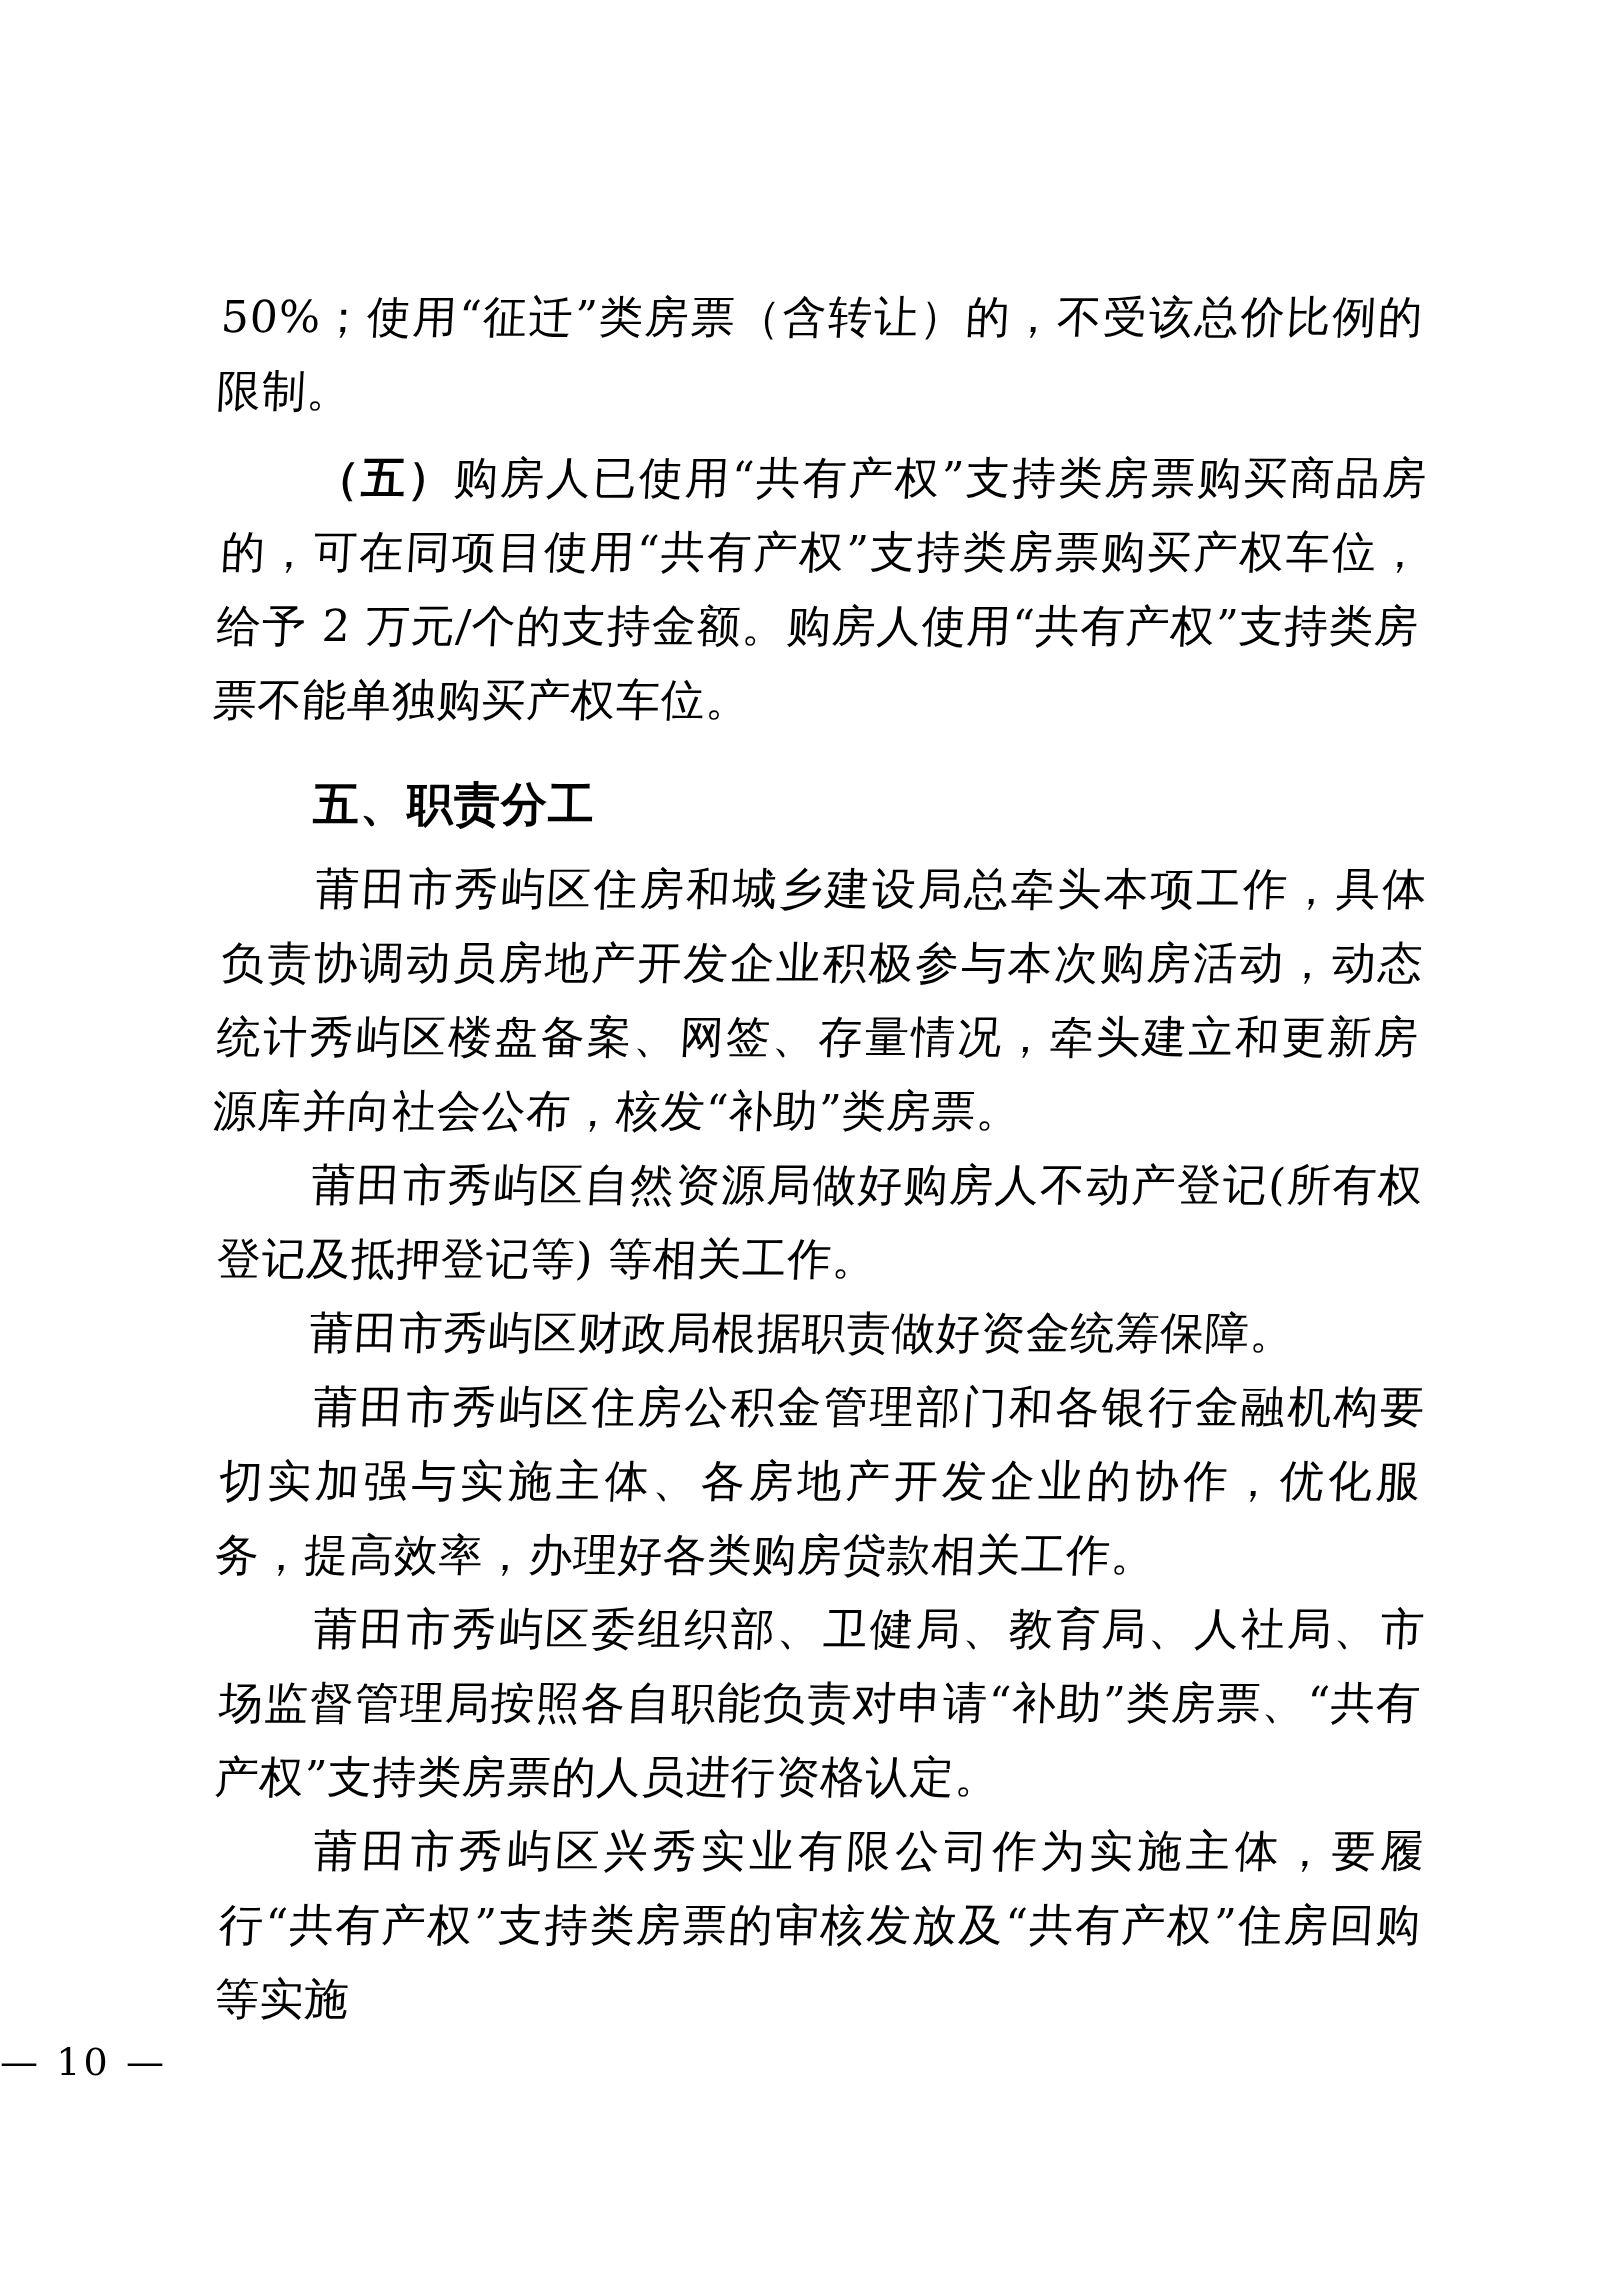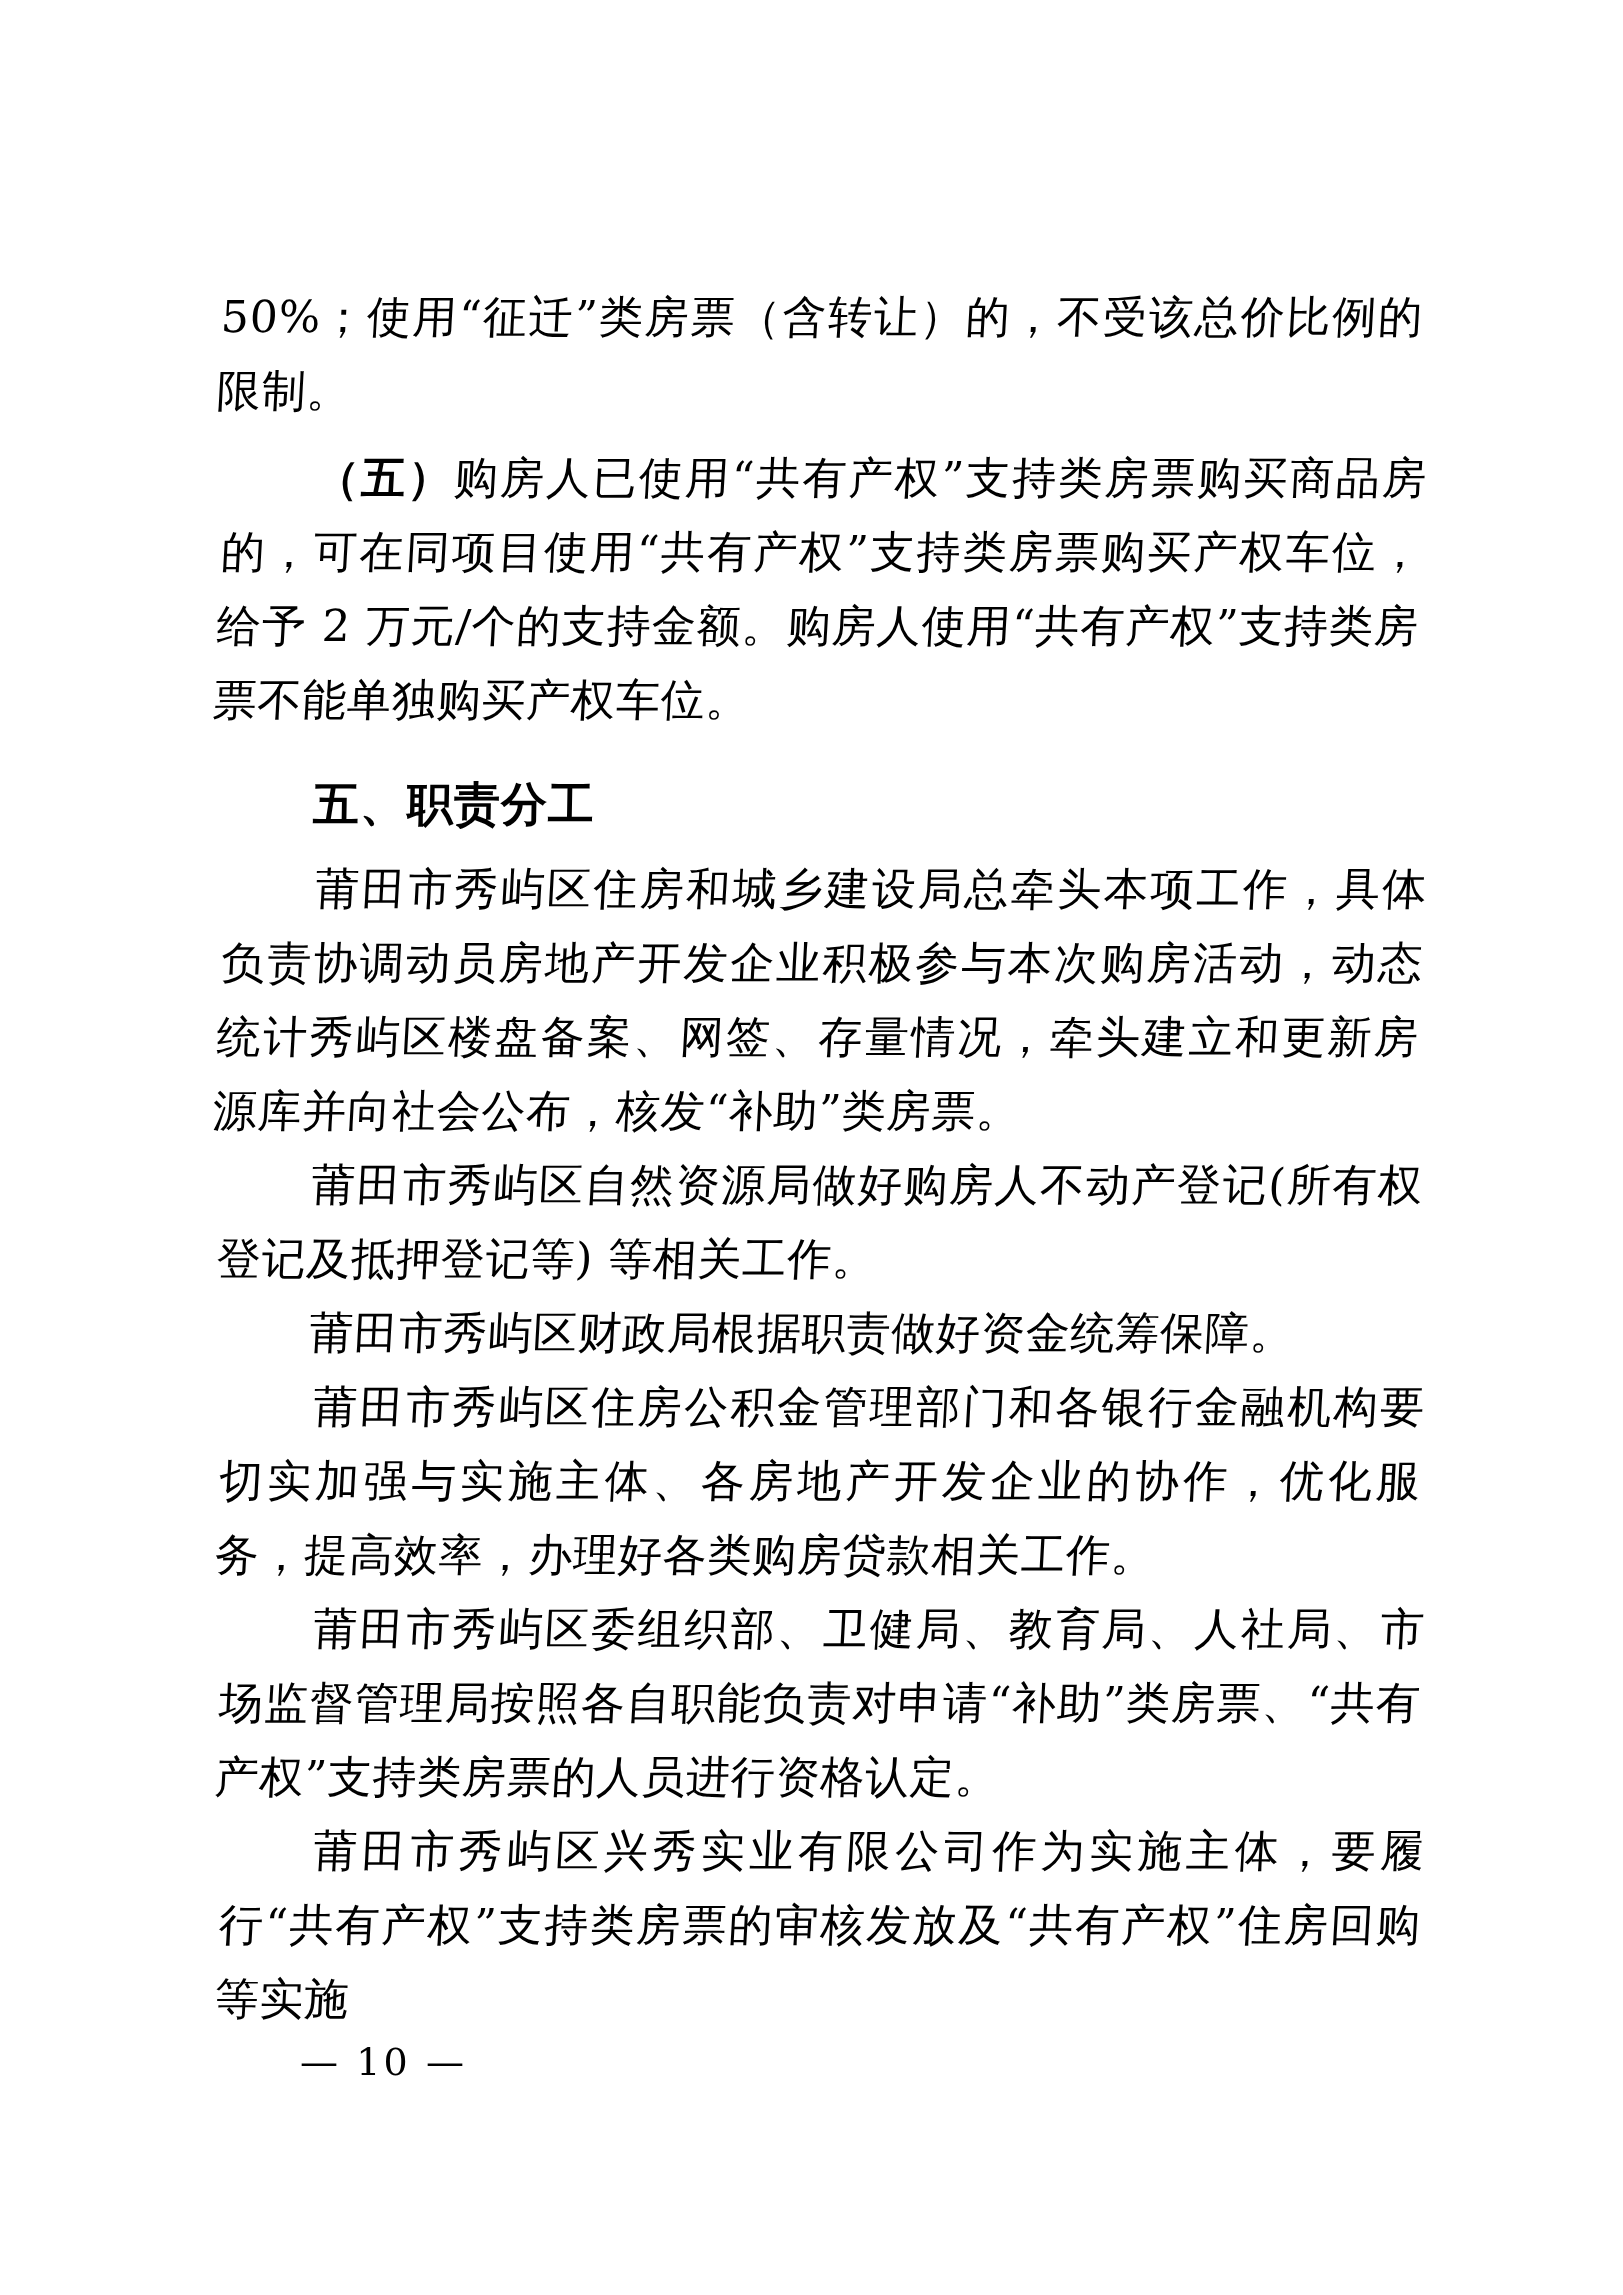--- a/index.html
+++ b/index.html
@@ -69,21 +69,20 @@
 
   
   .gap-sm { height: 13.3px; }
 
   
   .page-footer {
     position: absolute;
     left: 0;
     top: 2037px;
     width: 767px;
-    text-align: center;
     font-size: 38px;
     line-height: 51px;
     font-family: "DejaVu Serif", "Liberation Serif", serif;
     color: #000000;
     letter-spacing: 3.1px;
   }
 </style>
 </head>
 <body>
 

